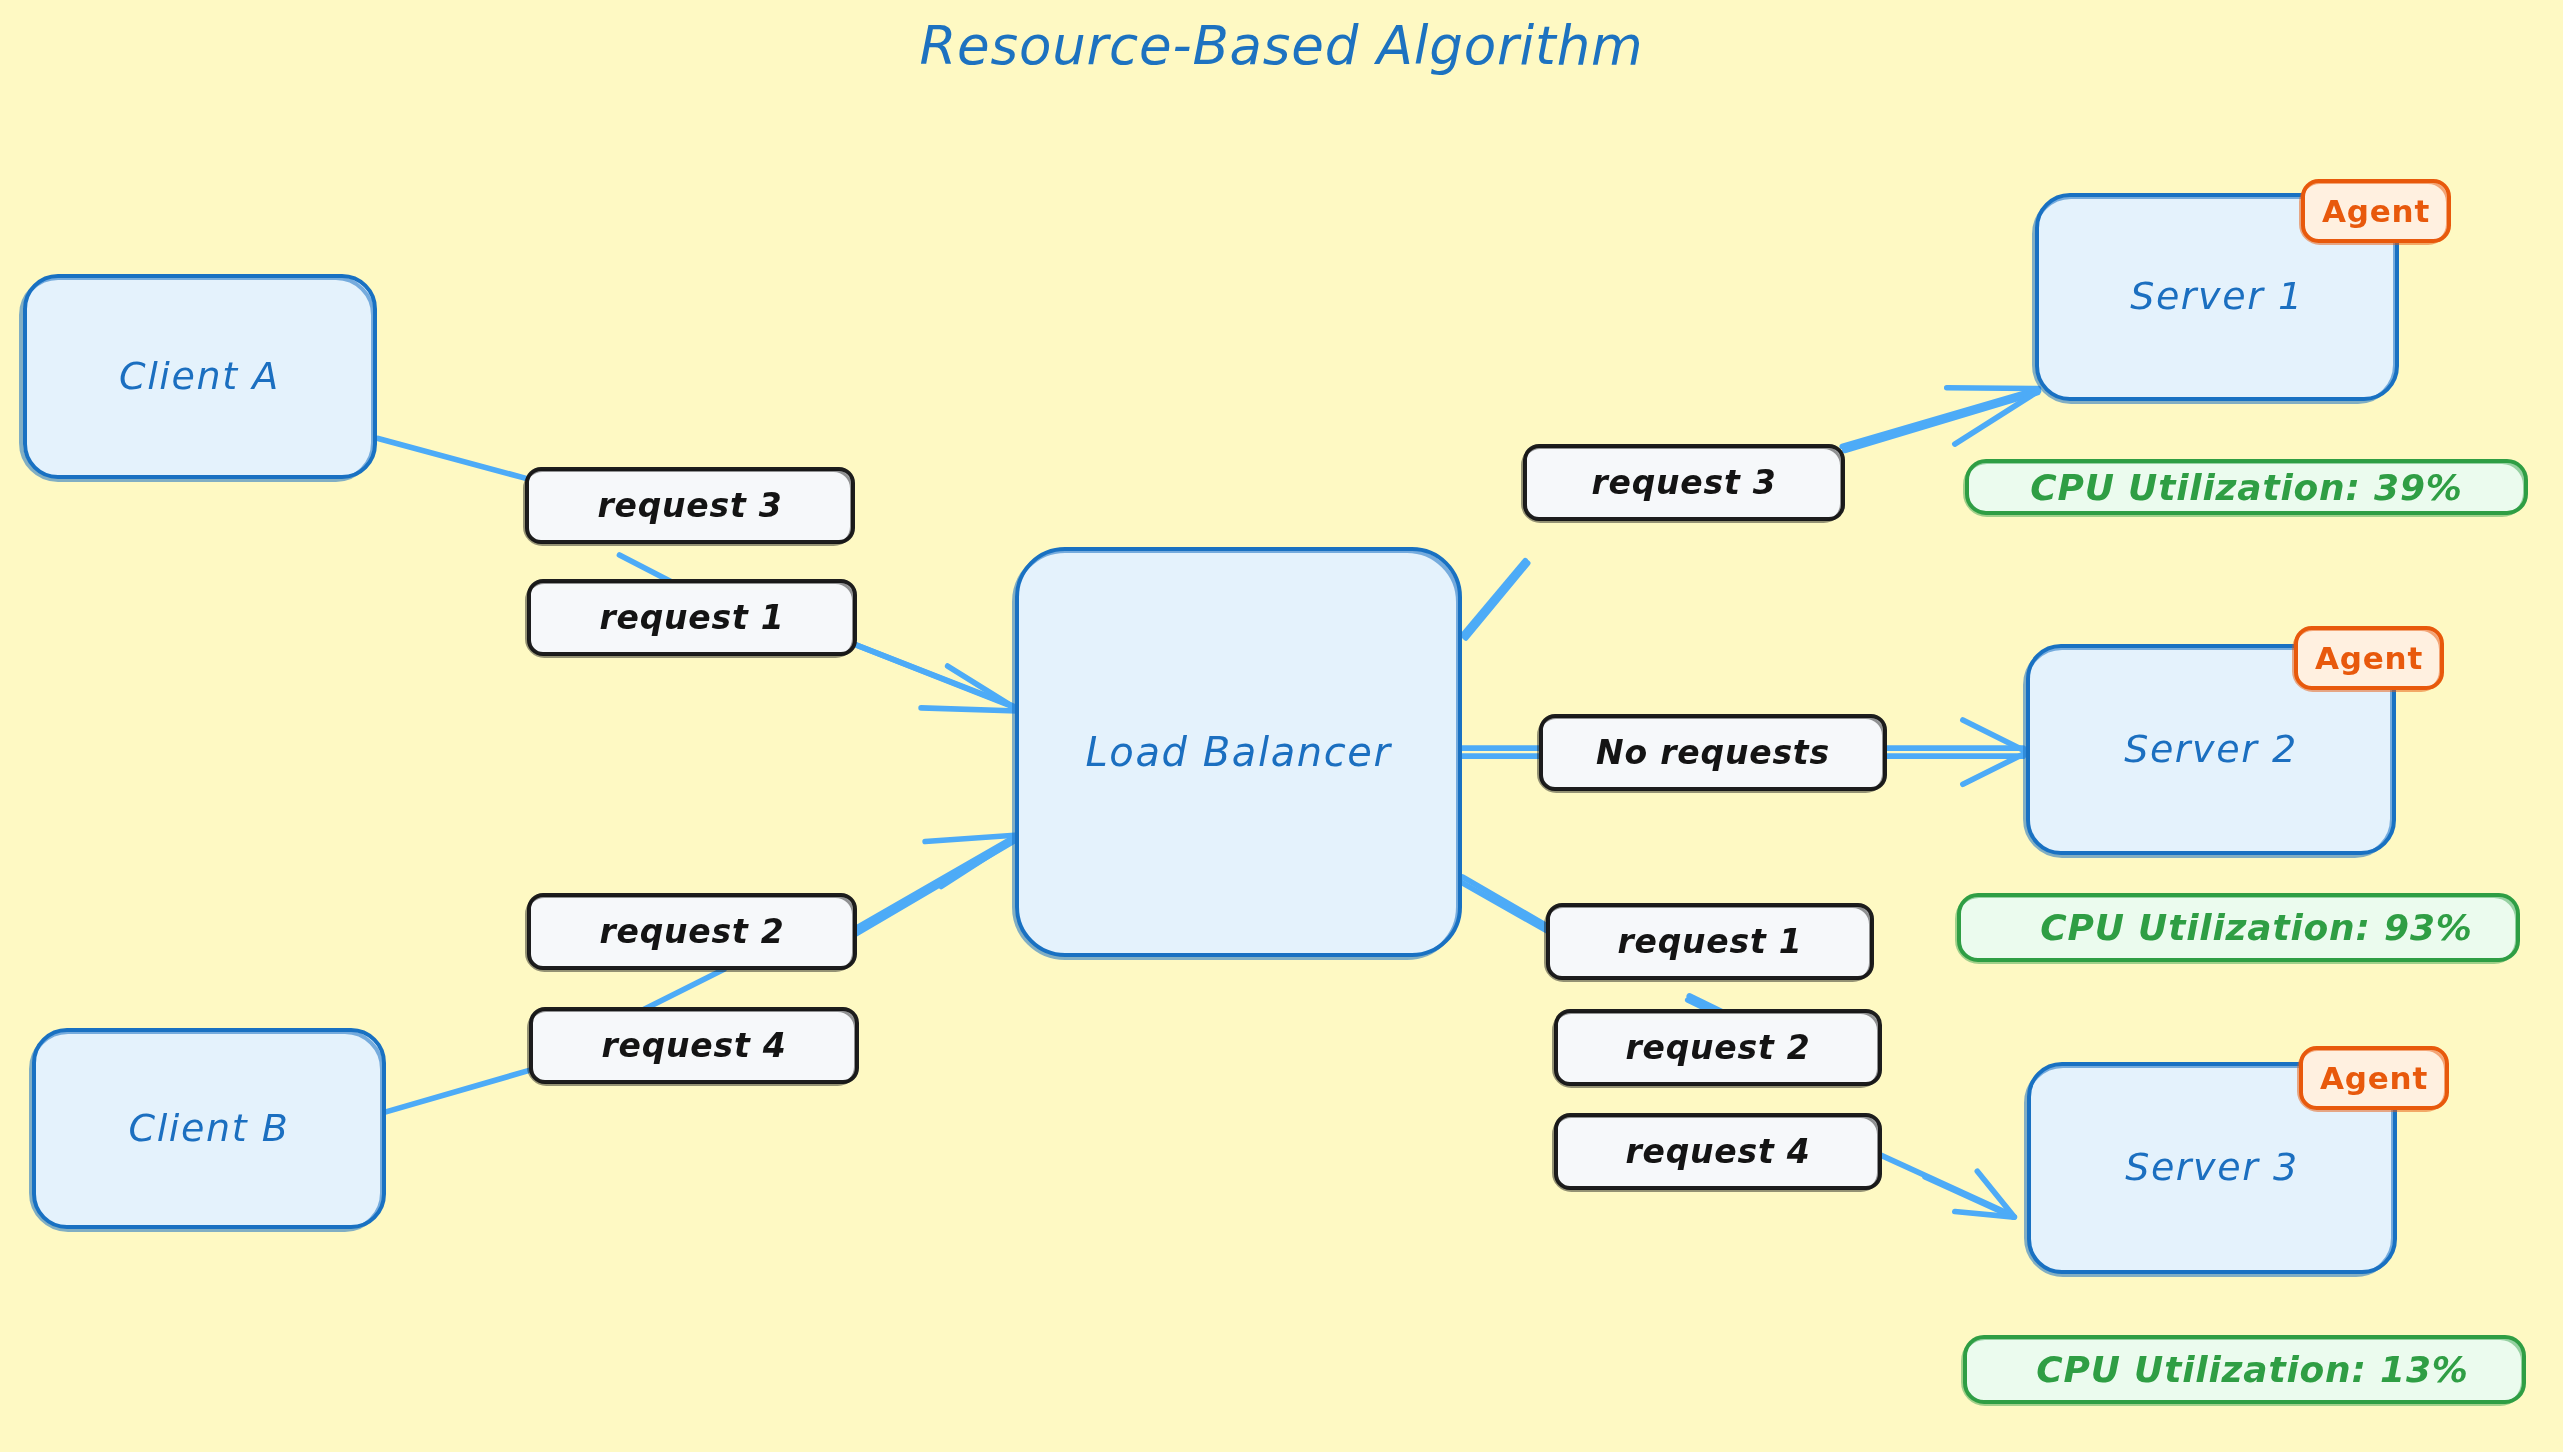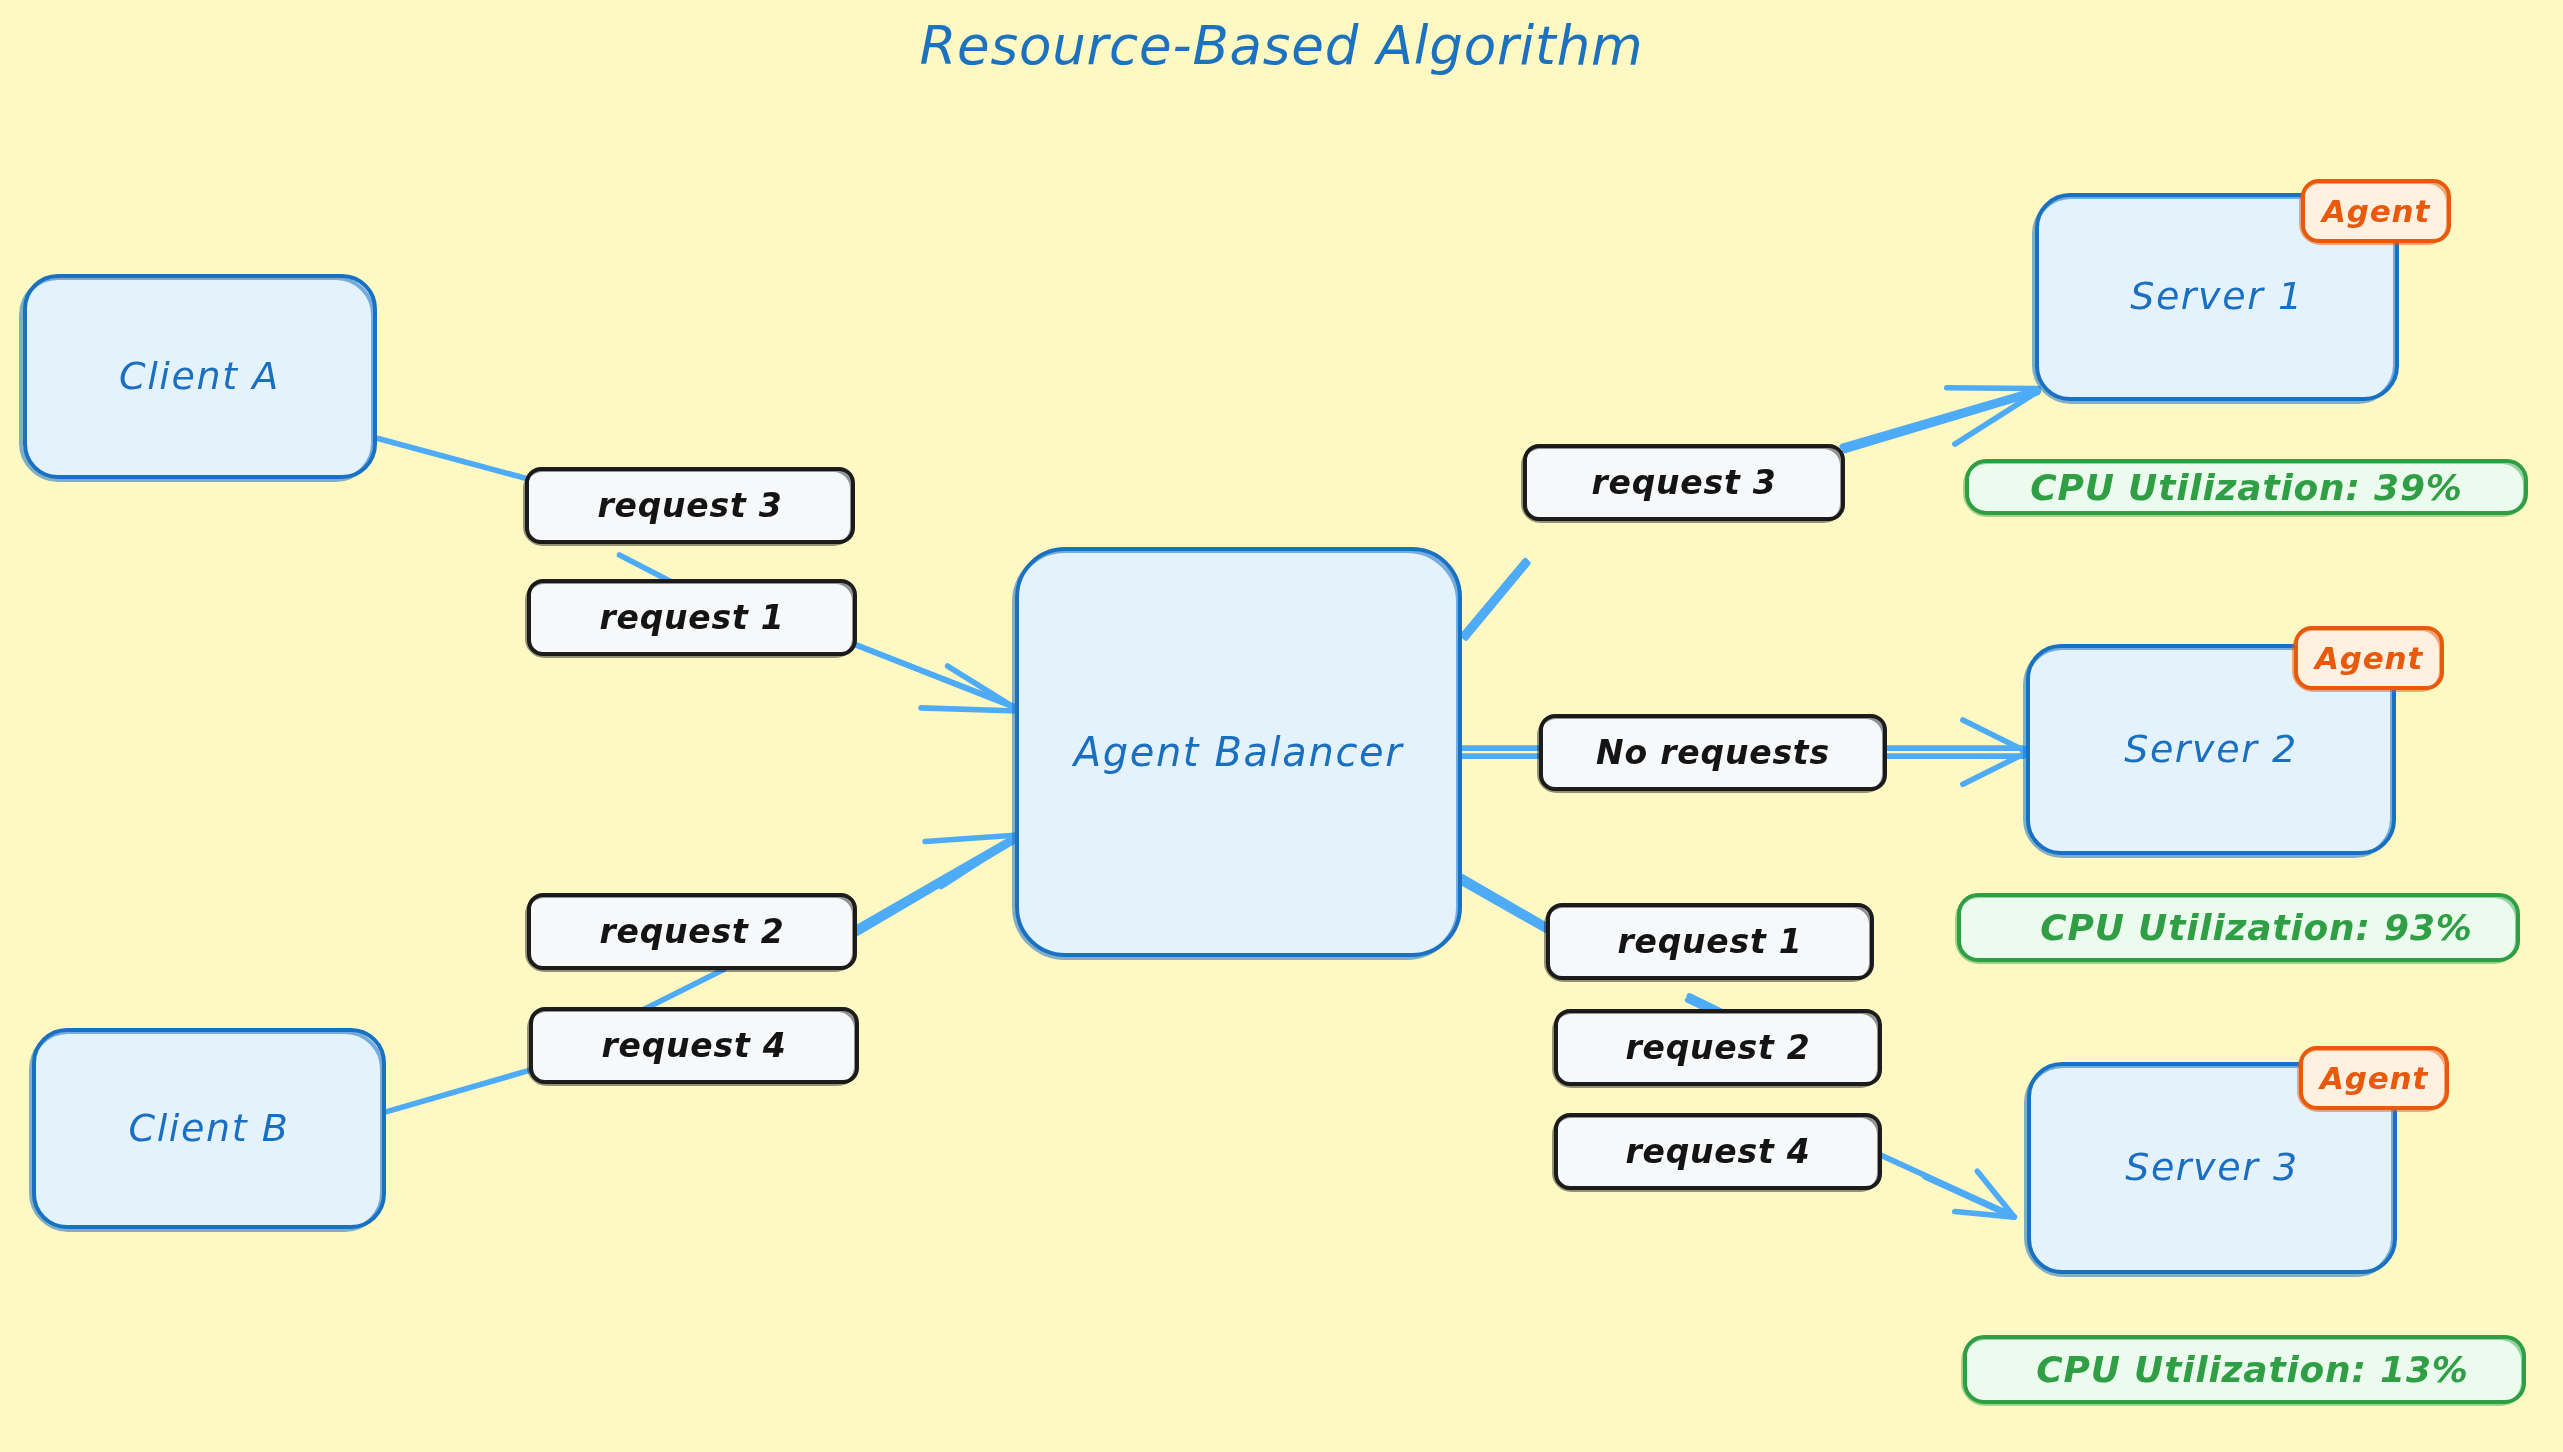--- a/index.html
+++ b/index.html
@@ -113,21 +113,20 @@
     box-sizing: border-box;
     background: #fff0e0;
     border: 4.8px solid #e8590c;
     border-radius: 17.7px;
     color: #e8590c;
     display: flex;
     align-items: center;
     justify-content: center;
     font-family: "DejaVu Sans", sans-serif;
     font-size: 31px;
-    font-style: italic;
     font-weight: 600;
     letter-spacing: 0.8px;
     white-space: nowrap;
     z-index: 9;
   }
   .agent::after {
     content: "";
     position: absolute;
     left: -5.6px;
     top: -1.6px;
@@ -244,21 +243,21 @@
 
   <div class="elabel" style="left:527px; top:893px; width:330px; height:77px;">
     <span>request 2</span>
   </div>
 
   <div class="elabel" style="left:529px; top:1007px; width:330px; height:77px;">
     <span>request 4</span>
   </div>
 
   <div class="node lb" style="left:1015px; top:547px; width:447px; height:410px; font-size:40px;">
-    <span>Agent Balancer</span>
+    <span>Load Balancer</span>
   </div>
 
   <div class="elabel" style="left:1523px; top:444px; width:322px; height:77px;">
     <span>request 3</span>
   </div>
 
   <div class="elabel" style="left:1539px; top:714px; width:348px; height:77px;">
     <span>No requests</span>
   </div>
 

